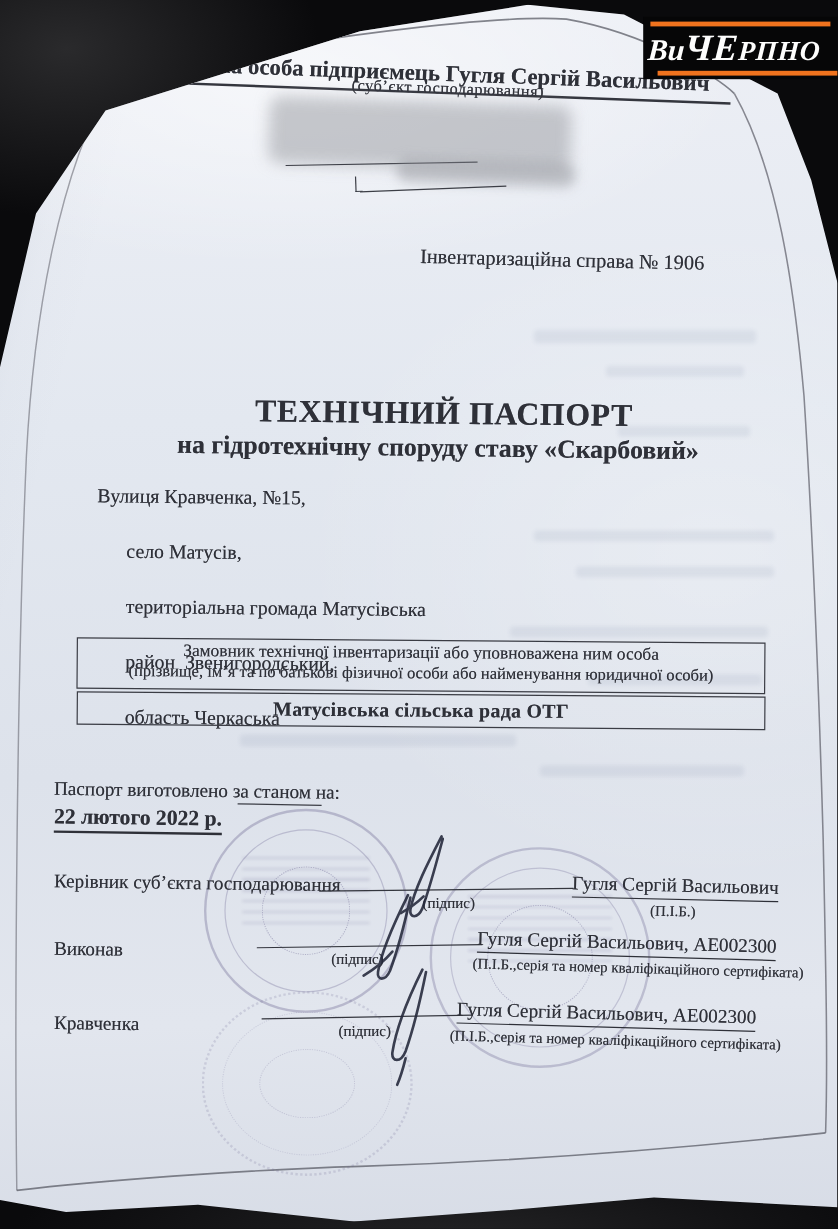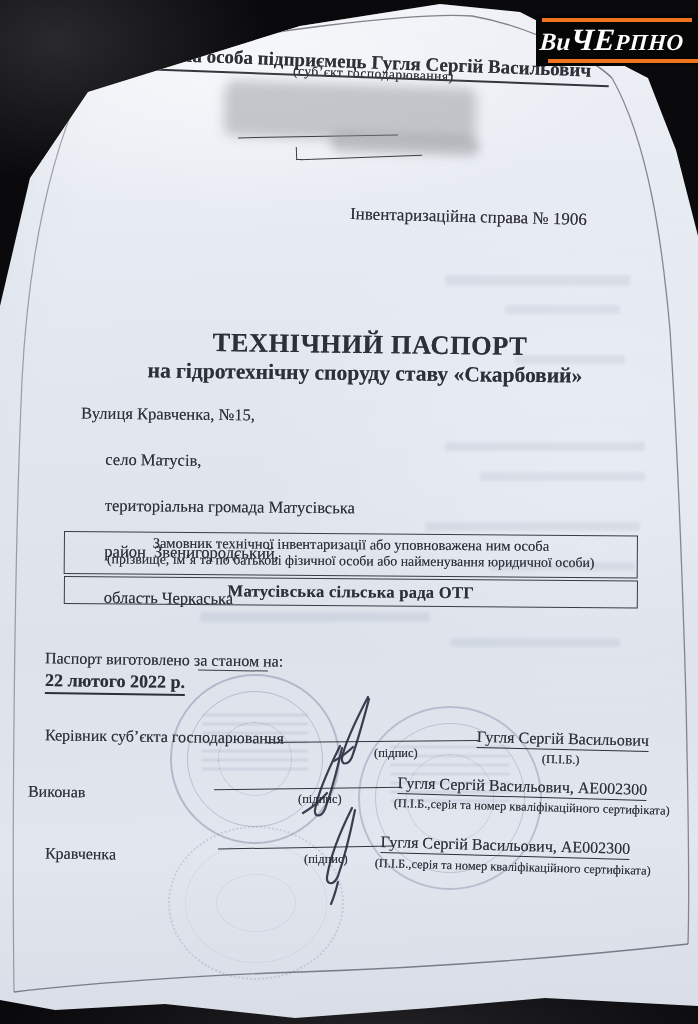--- a/index.html
+++ b/index.html
@@ -52,21 +52,21 @@
   .box1 .l1{margin-top:2px;font-size:14.5px;}
   .box1 .l2{font-size:13.8px;}
   .box2{left:64px;top:576px;width:572px;height:26px;text-align:center;}
   .box2 .val{font-weight:bold;font-size:16.5px;line-height:26px;letter-spacing:.3px;}
 
   .issued-label{left:45px;top:651px;font-size:16px;transform:rotate(.8deg);}
   .issued-date{left:45px;top:671px;font-size:18px;font-weight:bold;border-bottom:2px solid #2e3038;padding-bottom:1px;transform:rotate(.8deg);}
 
   .role{font-size:16px;transform:rotate(.8deg);}
   .sig-line{border-top:1.5px solid #34363e;height:0;}
-  .sig-cap{font-size:12.5px;margin-left:22px;}
+  .sig-cap{font-size:12.5px;}
   .sig-name{font-size:16px;border-bottom:1.3px solid #2e3038;padding-bottom:1px;transform-origin:left top;}
   .sig-ncap{font-size:12.4px;transform-origin:left top;}
 
   .stamp{border-radius:50%;border:2px solid rgba(102,96,142,.34);filter:blur(.5px);}
   .stamp::before{content:"";position:absolute;inset:15px;border-radius:50%;border:1.5px solid rgba(102,96,142,.30);}
   .stamp::after{content:"";position:absolute;inset:46px;border-radius:50%;border:1.3px dotted rgba(102,96,142,.38);}
   .stampA{left:170px;top:674px;width:166px;height:166px;}
   .stampB{left:358px;top:706px;width:180px;height:180px;opacity:.9;}
   .stampC{left:168px;top:826px;width:172px;height:150px;border-style:dotted;opacity:.55;}
   .stampC::before{border-style:dotted;}
@@ -149,21 +149,21 @@
       <div class="smudge"></div>
     </div>
     <div class="abs stamp stampC"></div>
 
     <div class="abs ink role" style="left:45px;top:728px;">Керівник суб’єкта господарювання</div>
     <div class="abs sig-line" style="left:266px;top:741px;width:212px;transform:rotate(-.6deg);"></div>
     <div class="abs ink sig-cap" style="left:352px;top:746px;">(підпис)</div>
     <div class="abs ink sig-name" style="left:477px;top:728px;transform:rotate(1.3deg);">Гугля Сергій Васильович</div>
     <div class="abs ink sig-ncap" style="left:542px;top:752px;transform:rotate(1.2deg);">(П.І.Б.)</div>
 
-    <div class="abs ink role" style="left:28px;top:783px;">Виконав</div>
+    <div class="abs ink role" style="left:45px;top:783px;">Виконав</div>
     <div class="abs sig-line" style="left:214px;top:788px;width:188px;transform:rotate(-.8deg);"></div>
     <div class="abs ink sig-cap" style="left:276px;top:792px;">(підпис)</div>
     <div class="abs ink sig-name" style="left:398px;top:774px;transform:rotate(1.6deg);">Гугля Сергій Васильович, АЕ002300</div>
     <div class="abs ink sig-ncap" style="left:394px;top:796px;transform:rotate(1.6deg);">(П.І.Б.,серія та номер кваліфікаційного сертифіката)</div>
 
     <div class="abs ink role" style="left:45px;top:845px;">Кравченка</div>
     <div class="abs sig-line" style="left:218px;top:847px;width:176px;transform:rotate(-1deg);"></div>
     <div class="abs ink sig-cap" style="left:282px;top:852px;">(підпис)</div>
     <div class="abs ink sig-name" style="left:381px;top:833px;transform:rotate(1.6deg);">Гугля Сергій Васильович, АЕ002300</div>
     <div class="abs ink sig-ncap" style="left:375px;top:856px;transform:rotate(1.6deg);">(П.І.Б.,серія та номер кваліфікаційного сертифіката)</div>

